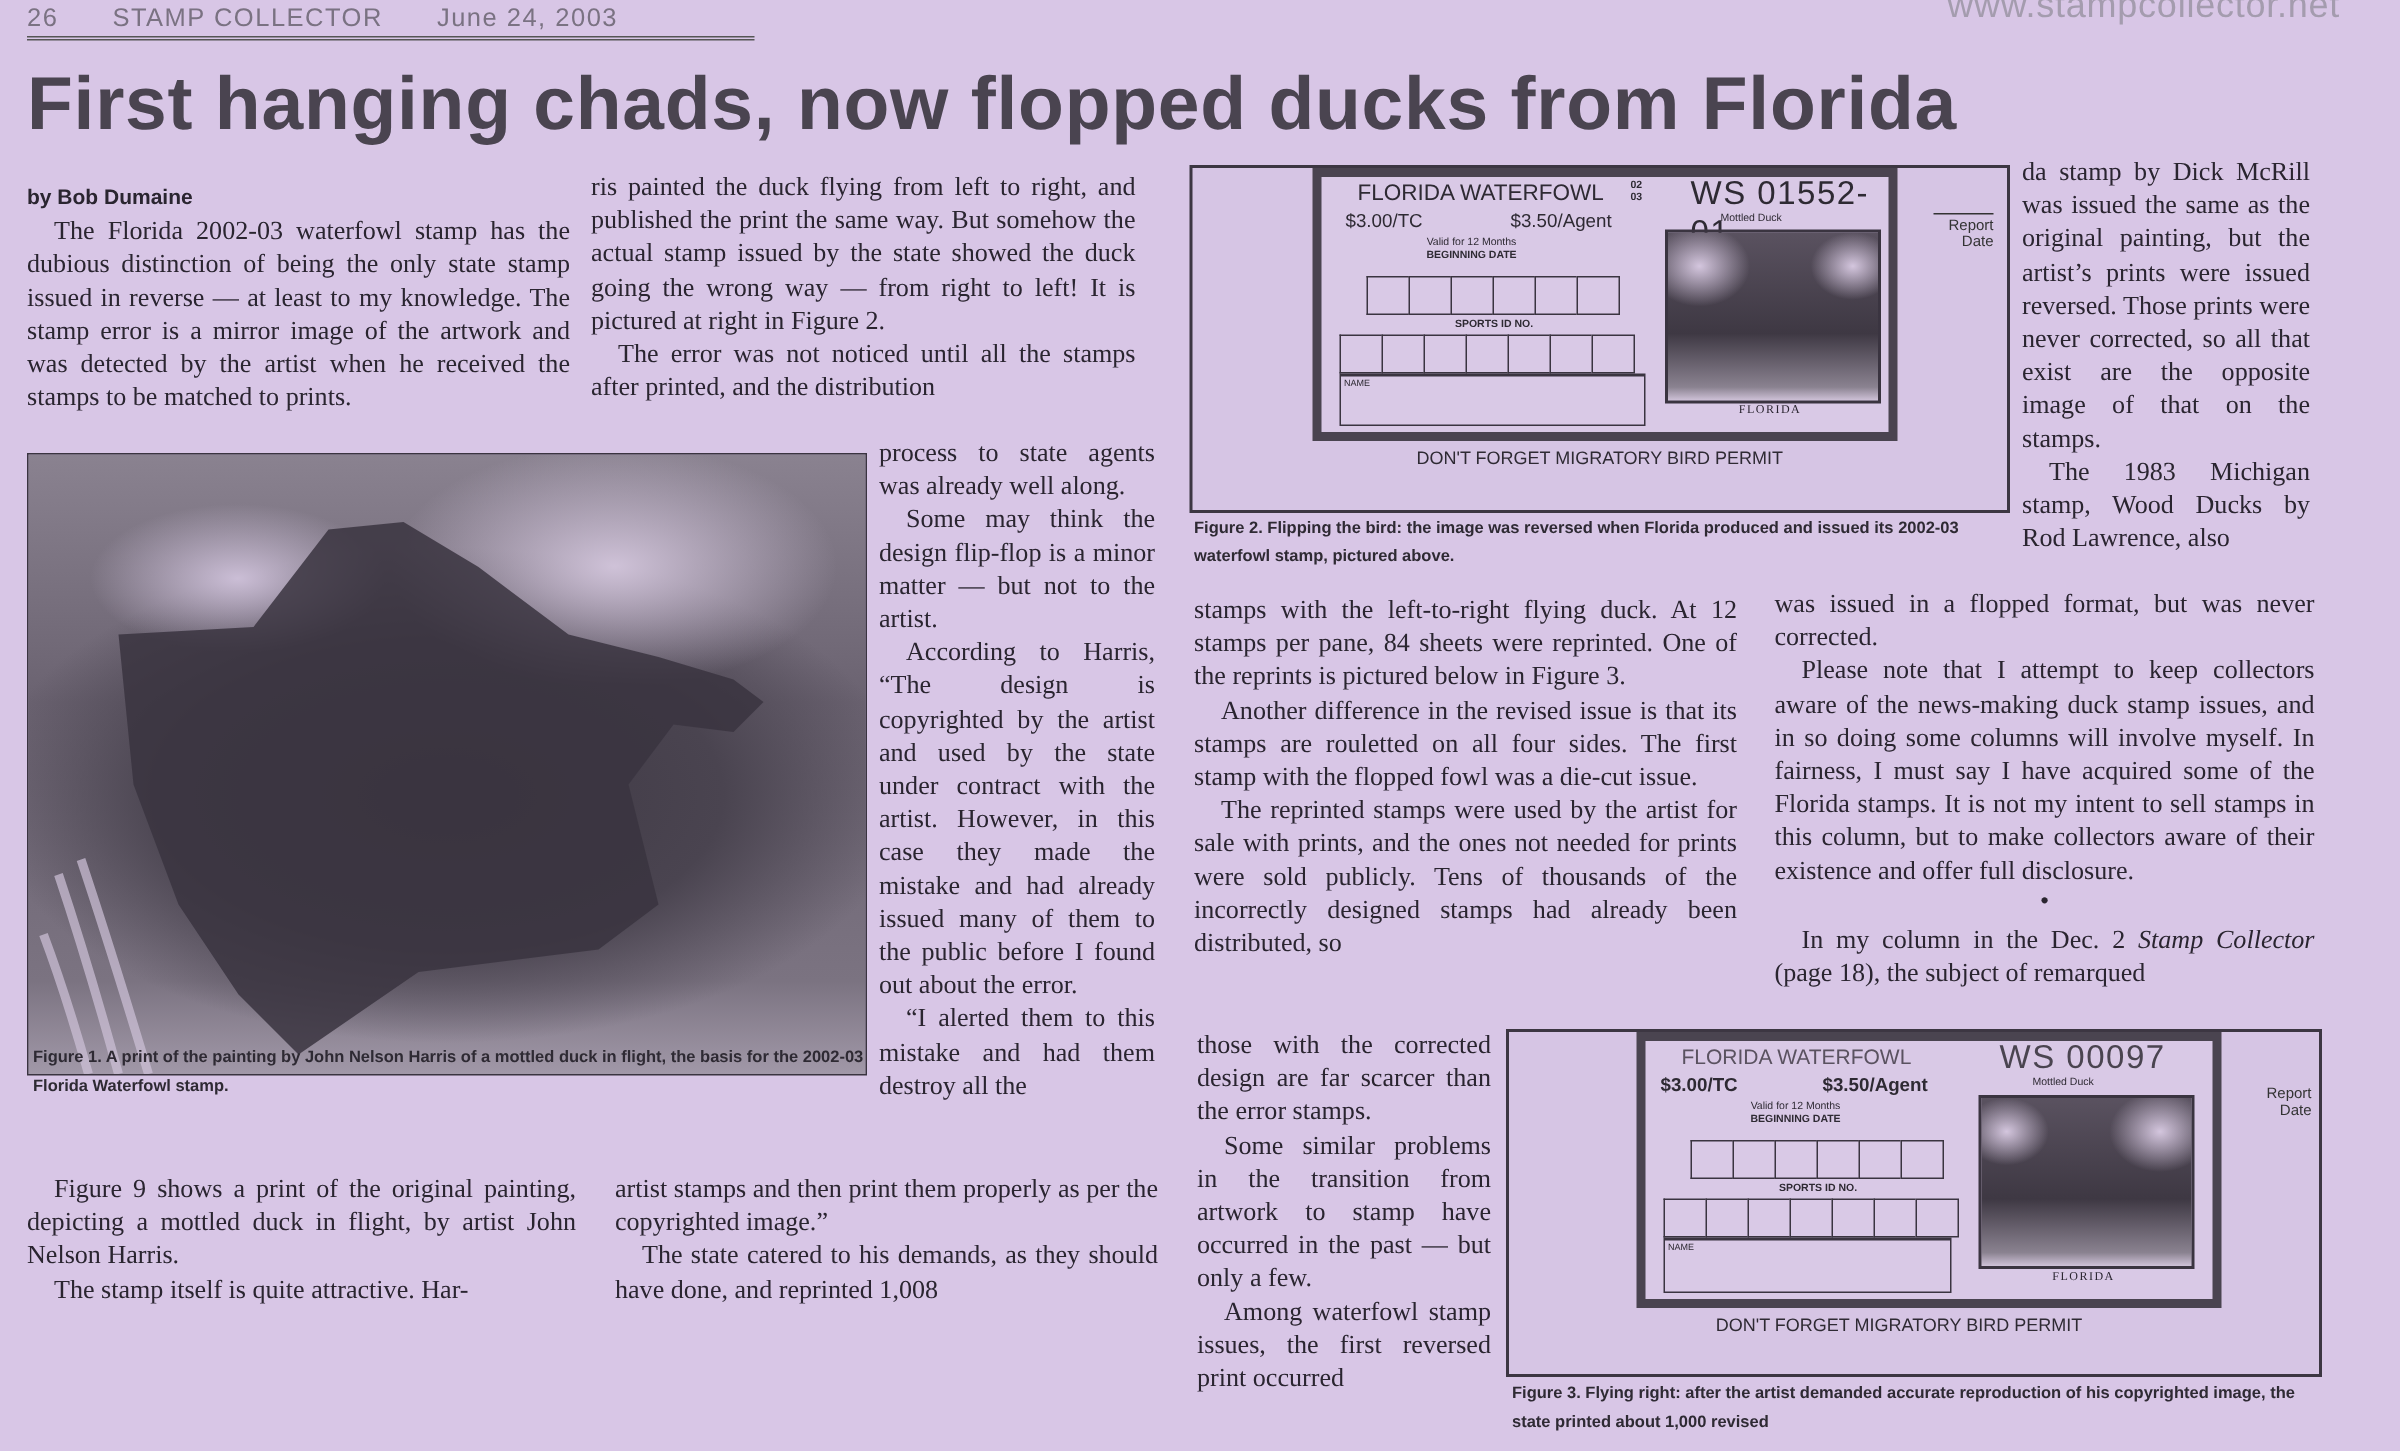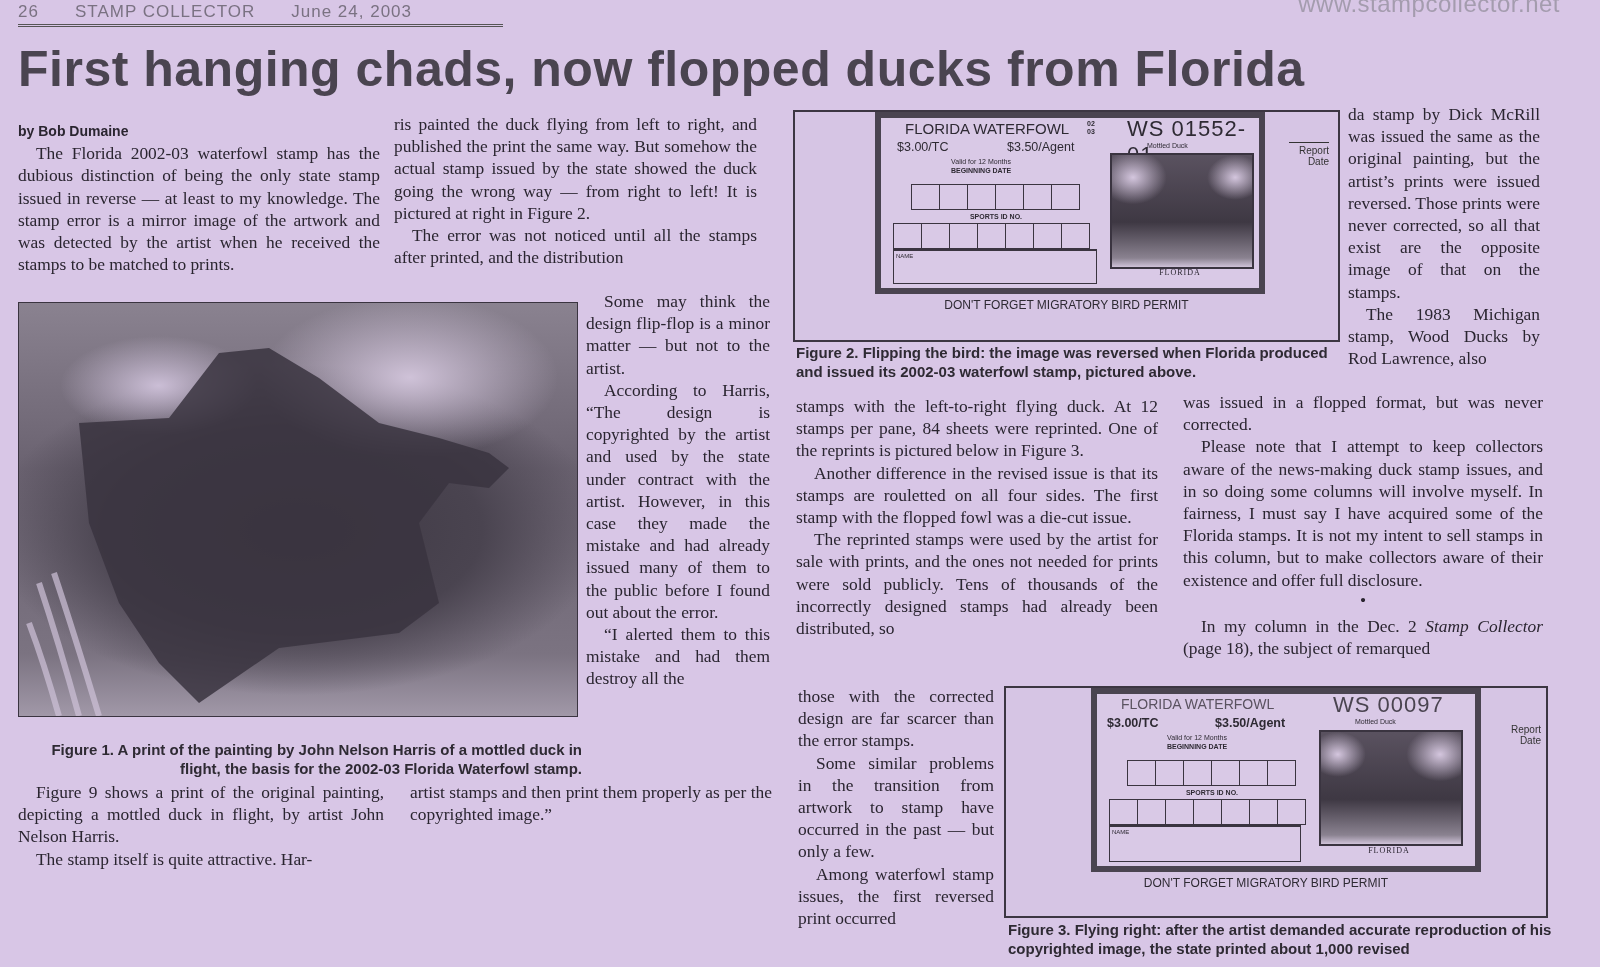--- a/index.html
+++ b/index.html
@@ -28,21 +28,21 @@
   }
   .col { font-size:17.4px; line-height:22.2px; text-align:justify; }
   .col p { margin:0; text-indent:18px; }
   .col p.noindent { text-indent:0; }
   .byline {
     font-family:"Liberation Sans", sans-serif; font-weight:bold; font-size:14px;
     text-indent:0 !important;
   }
   .caption {
     font-family:"Liberation Sans", sans-serif; font-weight:bold;
-    font-size:15px; line-height:19px; color:#2e2a33;
+    font-size:11px; line-height:19px; color:#2e2a33;
   }
   .photo {
     background:
       radial-gradient(ellipse 38% 28% at 70% 18%, #cfc2d8 0%, rgba(207,194,216,0) 70%),
       radial-gradient(ellipse 22% 15% at 25% 20%, #cbbed6 0%, rgba(203,190,214,0) 80%),
       radial-gradient(ellipse 55% 40% at 50% 55%, #3e3843 0%, #4a4450 60%, rgba(74,68,80,0) 100%),
       linear-gradient(180deg,#8a8290 0%,#6a6270 40%,#7b7381 85%,#a198a8 100%);
     border:1px solid #3a3440;
   }
   .stamp-outer { border:2px solid #3c3642; background:#d6c5e4; }
@@ -84,34 +84,36 @@
 </div>
 
 <div class="abs photo" style="left:18px; top:302px; width:558px; height:413px;">
   <svg width="558" height="413" viewBox="0 0 558 413" style="position:absolute;left:0;top:0;">
     <path d="M60 120 L150 115 L200 50 L250 45 L300 75 L360 120 L420 135 L470 150 L490 165 L470 185 L430 180 L400 220 L420 300 L380 330 L260 345 L180 400 L140 360 L100 300 L70 220 Z" fill="#3a343f" opacity="0.85"></path>
     <path d="M20 280 Q40 340 60 413 M35 270 Q55 330 80 413 M10 320 Q25 360 40 413" stroke="#cfc2d8" stroke-width="6" fill="none" opacity="0.7"></path>
   </svg>
 </div>
 
 <div class="abs col" style="left:586px; top:290px; width:184px;">
+  <p class="noindent">process to state agents was already well along.</p>
   <p>Some may think the design flip-flop is a minor matter — but not to the artist.</p>
   <p>According to Harris, “The design is copyrighted by the artist and used by the state under contract with the artist. However, in this case they made the mistake and had already issued many of them to the public before I found out about the error.</p>
   <p>“I alerted them to this mistake and had them destroy all the</p>
 </div>
 
-<div class="abs caption" style="left:22px; top:740px; width:560px;text-align:right;">Figure 1. A print of the painting by John Nelson Harris of a mottled duck in flight, the basis for the 2002-03 Florida Waterfowl stamp.</div>
+<div class="abs caption" style="left:22px; top:696px; width:560px;">Figure 1. A print of the painting by John Nelson Harris of a mottled duck in flight, the basis for the 2002-03 Florida Waterfowl stamp.</div>
 
 <div class="abs col" style="left:18px; top:781px; width:366px;">
   <p>Figure 9 shows a print of the original painting, depicting a mottled duck in flight, by artist John Nelson Harris.</p>
   <p>The stamp itself is quite attractive. Har-</p>
 </div>
 
 <div class="abs col" style="left:410px; top:781px; width:362px;">
   <p class="noindent">artist stamps and then print them properly as per the copyrighted image.”</p>
+  <p>The state catered to his demands, as they should have done, and reprinted 1,008</p>
 </div>
 
 <div class="abs stamp-outer" style="left:793px; top:110px; width:543px; height:228px;">
   <div class="stamp-inner" style="left:80px; top:0px; width:378px; height:170px;">
     <div class="abs st-sans" style="left:24px; top:2px; font-size:15px;">FLORIDA WATERFOWL</div>
     <div class="abs st-sans" style="left:206px; top:2px; font-size:7px; width:10px; line-height:8px; font-weight:bold;">02 03</div>
     <div class="abs st-sans" style="left:246px; top:-2px; font-size:22px; letter-spacing:1px;">WS 01552-01</div>
     <div class="abs st-sans" style="left:16px; top:22px; font-size:12.5px;">$3.00/TC</div>
     <div class="abs st-sans" style="left:126px; top:22px; font-size:12.5px;">$3.50/Agent</div>
     <div class="abs st-sans" style="left:266px; top:24px; font-size:7px;">Mottled Duck</div>

